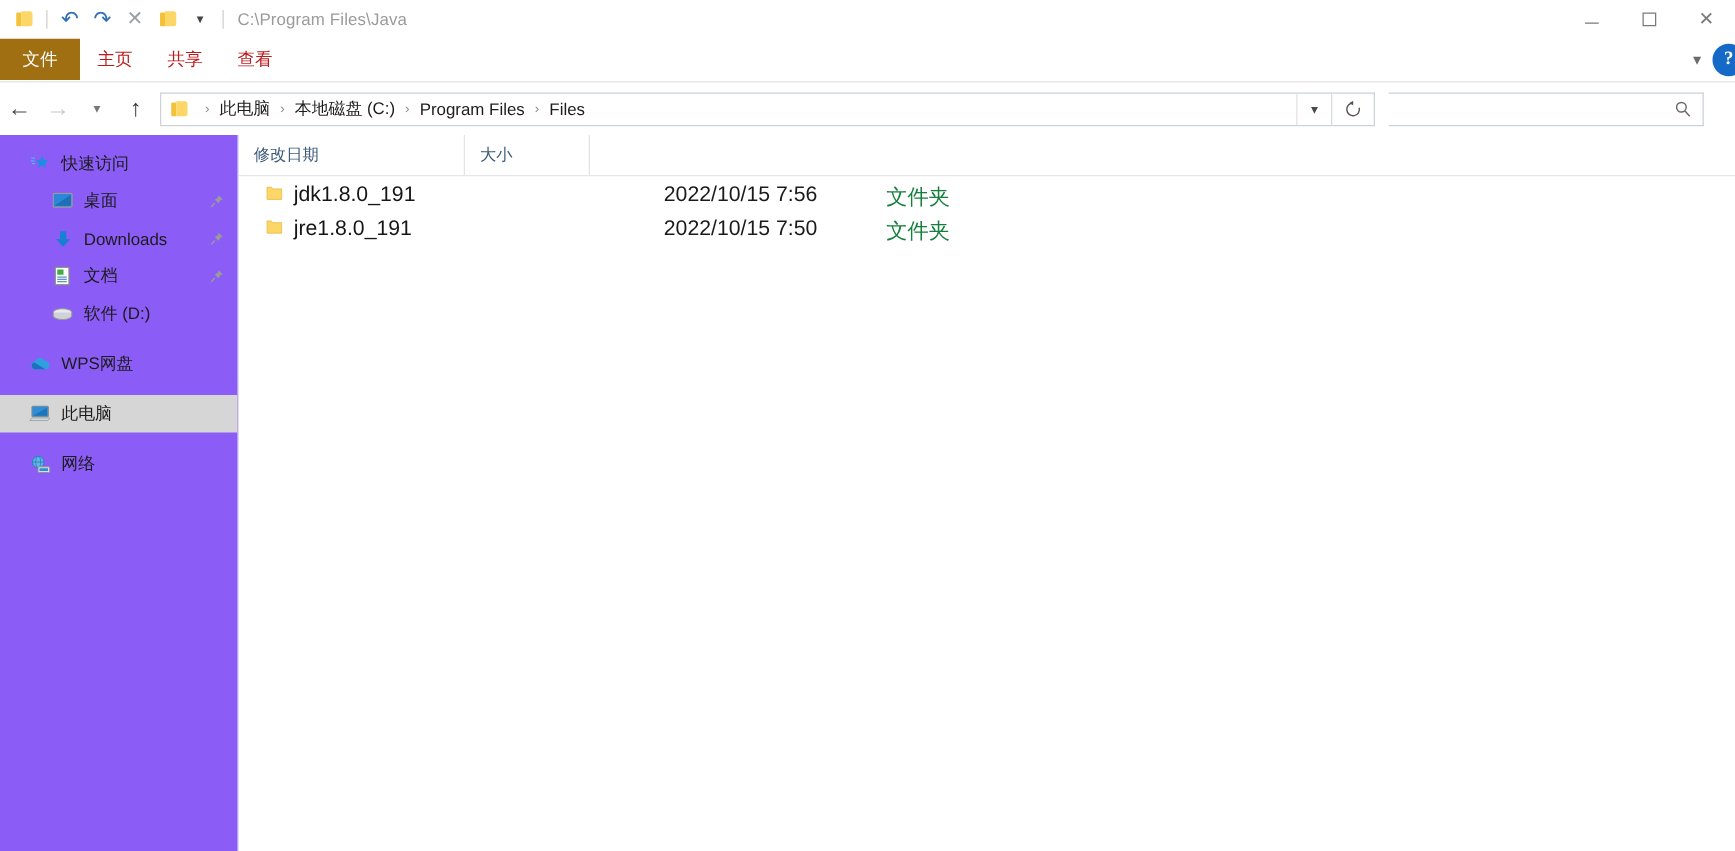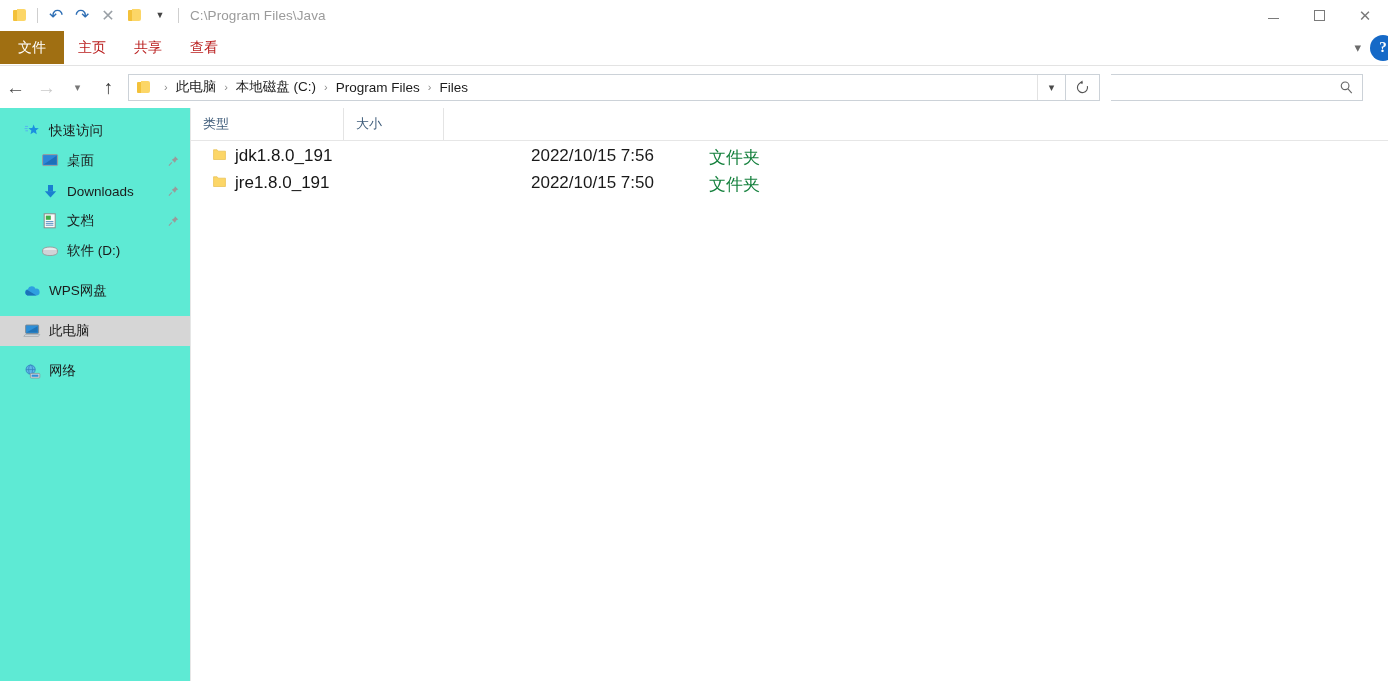--- a/index.html
+++ b/index.html
@@ -88,21 +88,21 @@
     display:flex; align-items:center; margin-left:11px; position:relative;
   }
   .searchbox input {
     border:none; outline:none; width:100%; height:100%; padding:0 26px 0 8px;
     font-size:13px; font-family:inherit; color:#222; background:transparent;
   }
   .search-ico { position:absolute; right:8px; top:5px; }
 
   
   .body { display:flex; height:573px; width:100%; }
-  .sidebar { width:191px; height:100%; background:#5eead4; border-right:1px solid #e6e6e6;
+  .sidebar { width:191px; height:100%; background:#8b5cf6; border-right:1px solid #e6e6e6;
              padding-top:8px; overflow:hidden; flex:0 0 191px; }
   .sb-row { height:30px; display:flex; align-items:center; position:relative;
             font-size:13.5px; color:#1b1b1b; white-space:nowrap; }
   .sb-row.root { padding-left:22px; }
   .sb-row.child { padding-left:40px; }
   .sb-row.selected { background:#d6d6d6; }
   .sb-ico { width:20px; display:flex; align-items:center; justify-content:center; margin-right:7px; }
   .pin { position:absolute; right:11px; top:9px; }
   .sb-gap { height:10px; }
 
@@ -347,22 +347,22 @@
           </svg>
         </span>
         <span>网络</span>
       </div>
 
     </div>
 
     <div class="filepane">
 
       <div class="colhead">
-        <div class="col type">
-          <span>类型</span>
+        <div class="col date">
+          <span>修改日期</span>
         </div>
         <div class="col size">
           <span>大小</span>
         </div>
       </div>
 
       <div class="rows">
 
         <div class="row">
           <div class="cell-name">

